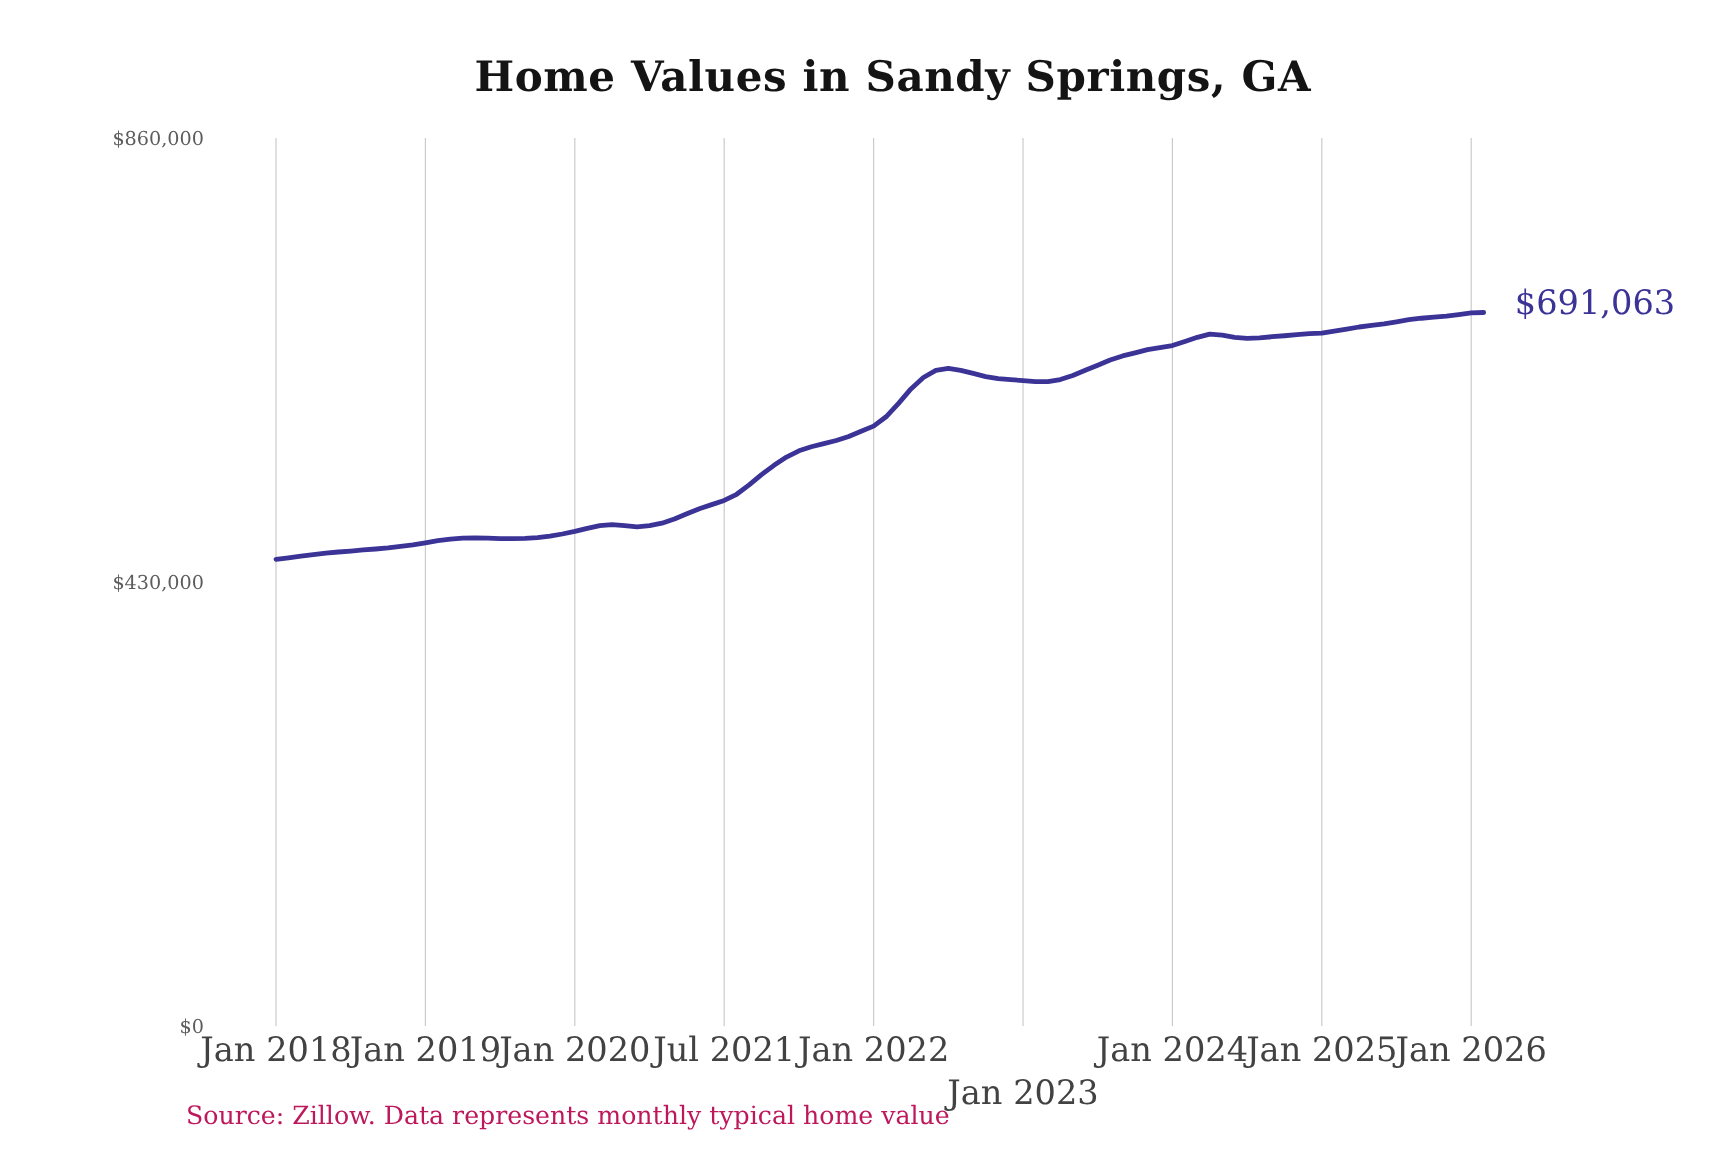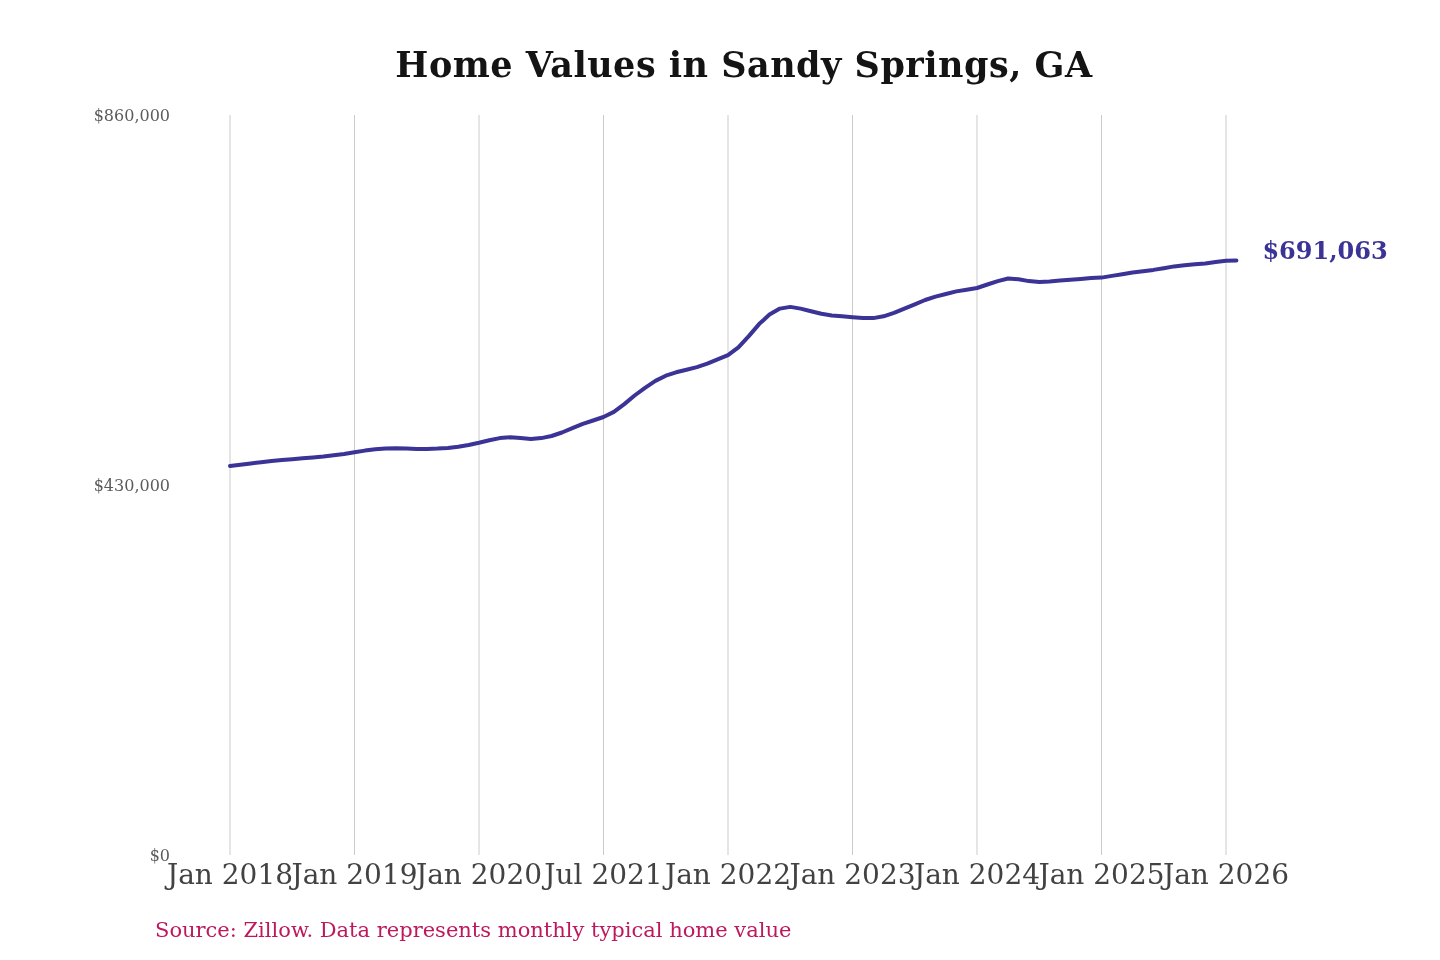--- a/index.html
+++ b/index.html
@@ -36,22 +36,22 @@
   .xtick {
     position: absolute;
     top: 858px;
     transform: translateX(-50%);
     font-size: 28px;
     color: #424242;
     white-space: nowrap;
   }
   .end-label {
     position: absolute;
-    font-size: 24px;
-    font-weight: bold;
+    font-size: 28px;
+    font-weight: normal;
     white-space: nowrap;
   }
   .source-note {
     position: absolute;
     left: 155px;
     top: 918px;
     font-size: 21px;
     color: #be185d;
   }
 </style>
@@ -78,20 +78,20 @@
       <div class="ytick" style="top: 855px; color: rgb(92, 92, 92);">$0</div>
       <div class="ytick" style="top: 485px; color: rgb(92, 92, 92);">$430,000</div>
       <div class="ytick" style="top: 115px; color: rgb(92, 92, 92);">$860,000</div>
     </div>
   <div id="xtick-container">
       <div class="xtick" style="left: 230px; color: rgb(66, 66, 66);">Jan 2018</div>
       <div class="xtick" style="left: 354.5px; color: rgb(66, 66, 66);">Jan 2019</div>
       <div class="xtick" style="left: 479px; color: rgb(66, 66, 66);">Jan 2020</div>
       <div class="xtick" style="left: 603.5px; color: rgb(66, 66, 66);">Jul 2021</div>
       <div class="xtick" style="left: 728px; color: rgb(66, 66, 66);">Jan 2022</div>
-      <div class="xtick" style="left: 852.5px; color: rgb(66, 66, 66);">Jan 2023</div>
+      <div class="xtick" style="left: 852.5px; color: rgb(66, 66, 66); margin-top: 36px;">Jan 2023</div>
       <div class="xtick" style="left: 977px; color: rgb(66, 66, 66);">Jan 2024</div>
       <div class="xtick" style="left: 1101.5px; color: rgb(66, 66, 66); text-align: right;">Jan 2025</div>
       <div class="xtick" style="left: 1226px; color: rgb(66, 66, 66);">Jan 2026</div>
     </div>
   <div class="end-label" id="end-label" style="left: 1262.38px; top: 236.364px; color: rgb(59, 51, 150);">$691,063</div>
   <div class="source-note">Source: Zillow. Data represents monthly typical home value</div>
 </div>
 
 </body></html>

